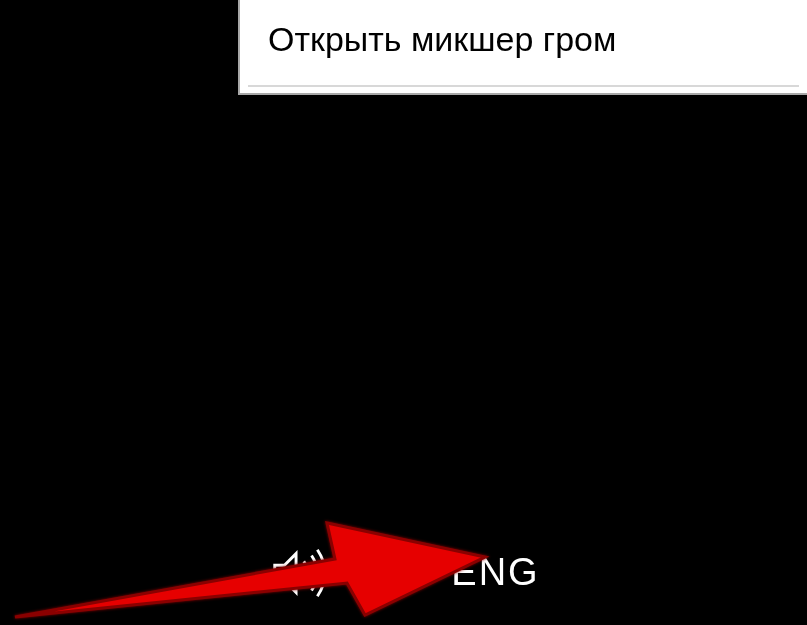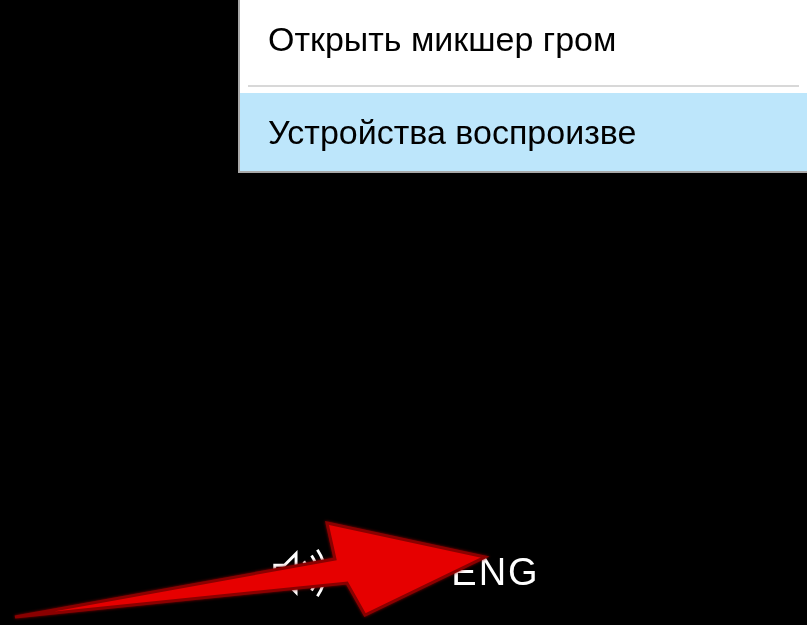--- a/index.html
+++ b/index.html
@@ -81,21 +81,20 @@
     .arrow-overlay svg {
       display: block;
     }
   </style>
 </head>
 <body>
 
 <div class="context-menu">
   <div class="menu-item">Открыть микшер гром</div>
   <div class="separator"></div>
-  <div class="menu-item highlighted">Устройства воспроизве</div>
 </div>
 
 <div class="taskbar">
   <div class="tray-icon">
     <svg viewBox="0 0 64 64" fill="none" stroke="#ffffff" stroke-width="3">
       <path d="M8 24 L8 40 L18 40 L30 52 L30 12 L18 24 Z" fill="none"></path>
       <path d="M38 20 Q46 32 38 44"></path>
       <path d="M46 14 Q58 32 46 50"></path>
       <path d="M52 8 Q68 32 52 56"></path>
     </svg>

